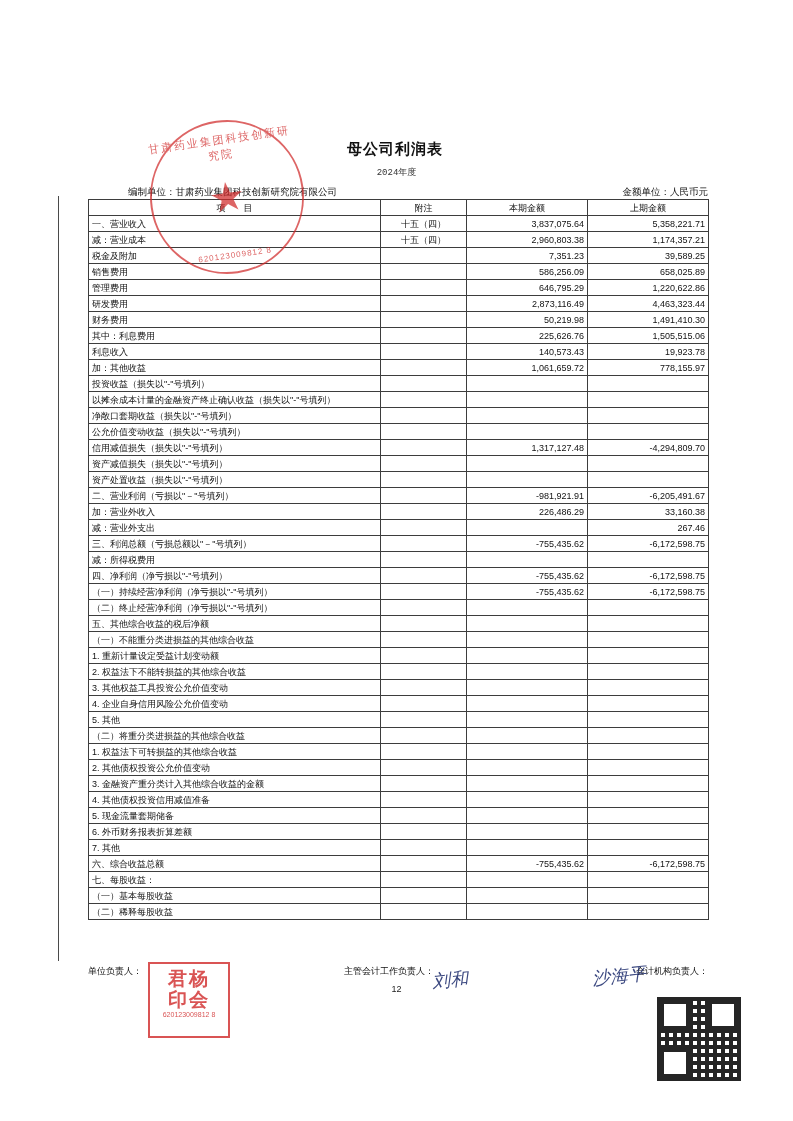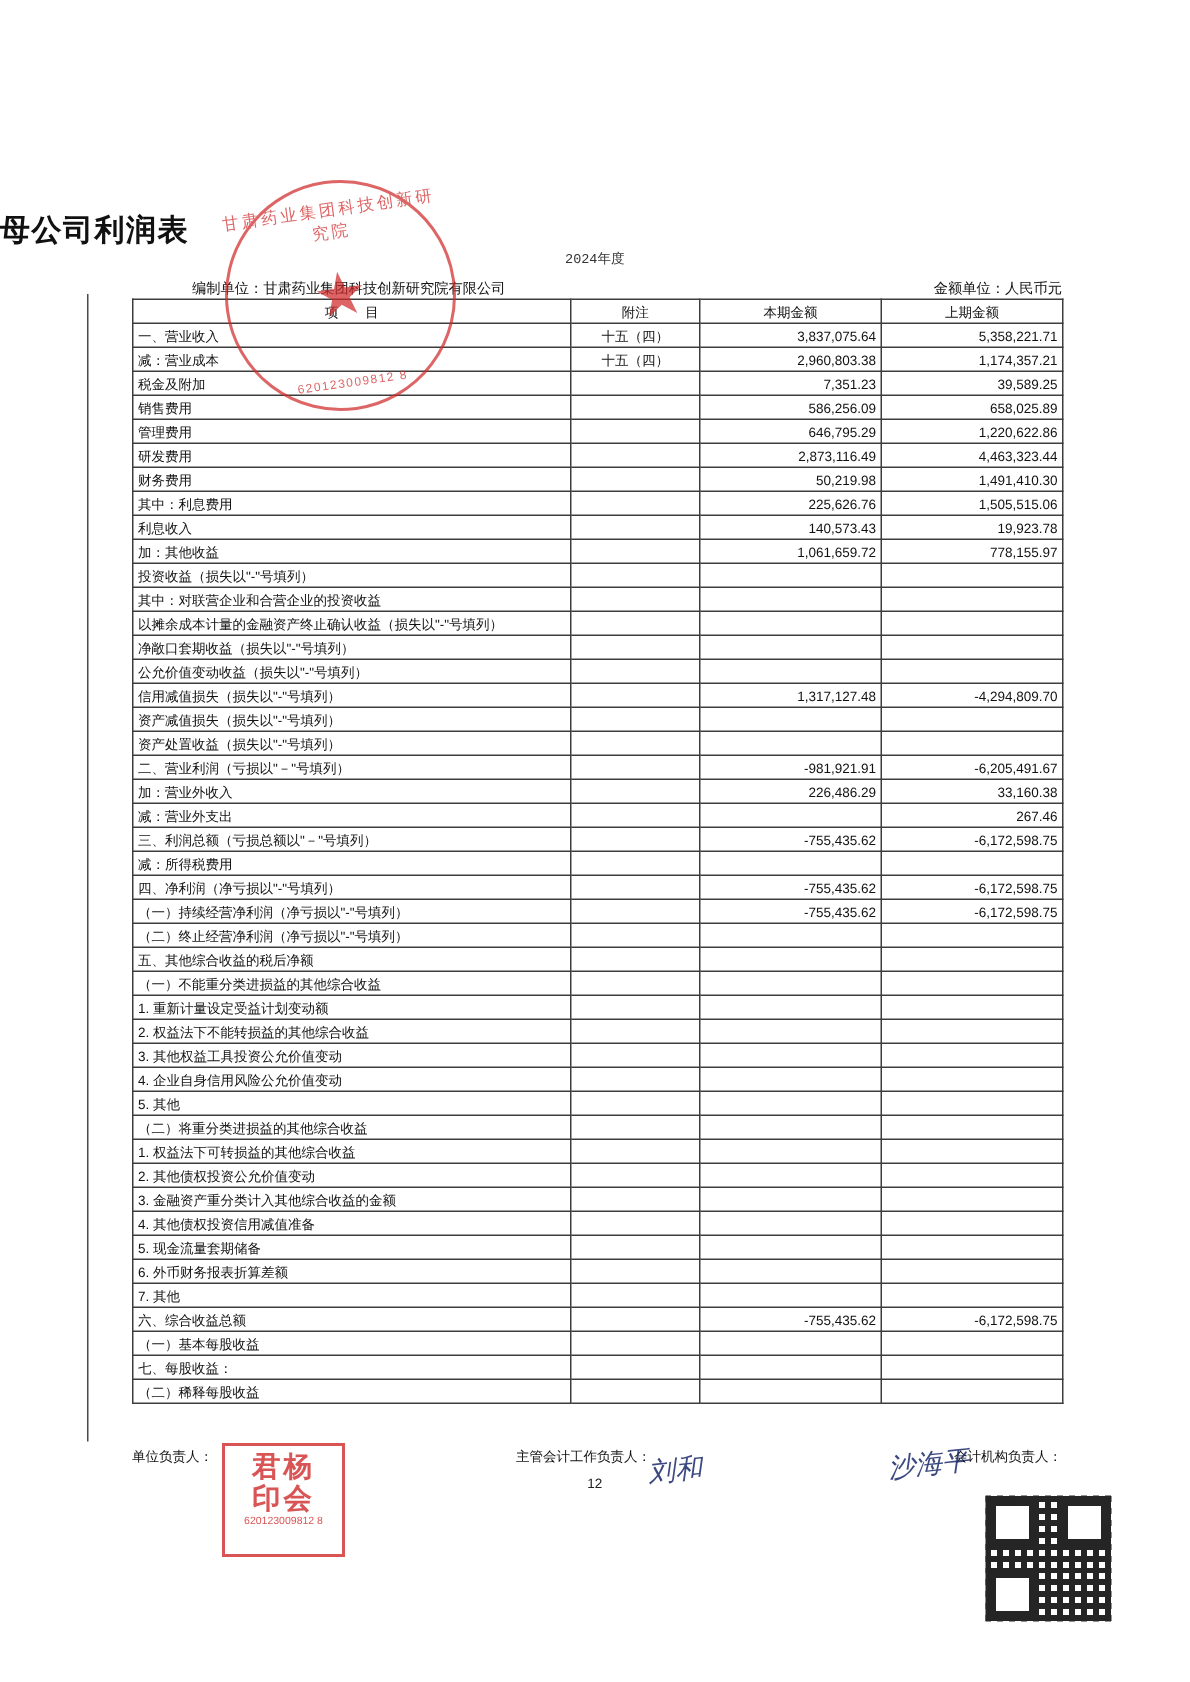--- a/index.html
+++ b/index.html
@@ -14,22 +14,22 @@
   .page{
     position:absolute;left:0;top:0;width:793px;height:1121px;
   }
   
   .scanframe{
     position:absolute;left:58px;top:196px;width:676px;height:765px;
     border-left:1px solid #4a4a4a;
     pointer-events:none;
   }
   .doc-title{
-    position:absolute;top:140px;left:0;width:790px;text-align:left;
-    font-size:20px;font-weight:bold;letter-spacing:1px;
+    position:absolute;top:140px;left:0;width:790px;text-align:center;
+    font-size:15px;font-weight:bold;letter-spacing:1px;
     font-family:"DejaVu Sans",sans-serif;
   }
   .doc-sub{
     position:absolute;top:166px;left:0;width:793px;text-align:center;
     font-size:9px;color:#333;font-family:Liberation Mono, monospace;
   }
   .meta{
     position:absolute;top:186px;left:88px;width:620px;
     font-size:9.5px;display:flex;justify-content:space-between;
   }
@@ -223,26 +223,20 @@
           <td class="num b">1,061,659.72</td>
           <td class="num">778,155.97</td>
         </tr>
         <tr>
           <td class="item i2">投资收益（损失以"-"号填列）</td>
           <td class="note"></td>
           <td class="num"></td>
           <td class="num"></td>
         </tr>
         <tr>
-          <td class="item i3">其中：对联营企业和合营企业的投资收益</td>
-          <td class="note"></td>
-          <td class="num"></td>
-          <td class="num"></td>
-        </tr>
-        <tr>
           <td class="item i3">以摊余成本计量的金融资产终止确认收益（损失以"-"号填列）</td>
           <td class="note"></td>
           <td class="num"></td>
           <td class="num"></td>
         </tr>
         <tr>
           <td class="item i2">净敞口套期收益（损失以"-"号填列）</td>
           <td class="note"></td>
           <td class="num"></td>
           <td class="num"></td>
@@ -409,30 +403,30 @@
           <td class="num"></td>
           <td class="num"></td>
         </tr>
         <tr>
           <td class="item i0 b">六、综合收益总额</td>
           <td class="note"></td>
           <td class="num b">-755,435.62</td>
           <td class="num b">-6,172,598.75</td>
         </tr>
         <tr>
-          <td class="item i1">（一）基本每股收益</td>
-          <td class="note"></td>
-          <td class="num"></td>
-          <td class="num"></td>
-        </tr>
-        <tr>
           <td class="item i0 b">七、每股收益：</td>
           <td class="note"></td>
           <td class="num b"></td>
           <td class="num b"></td>
+        </tr>
+        <tr>
+          <td class="item i1">（一）基本每股收益</td>
+          <td class="note"></td>
+          <td class="num"></td>
+          <td class="num"></td>
         </tr>
         <tr>
           <td class="item i1">（二）稀释每股收益</td>
           <td class="note"></td>
           <td class="num"></td>
           <td class="num"></td>
         </tr>
       </tbody>
   </table>
 

